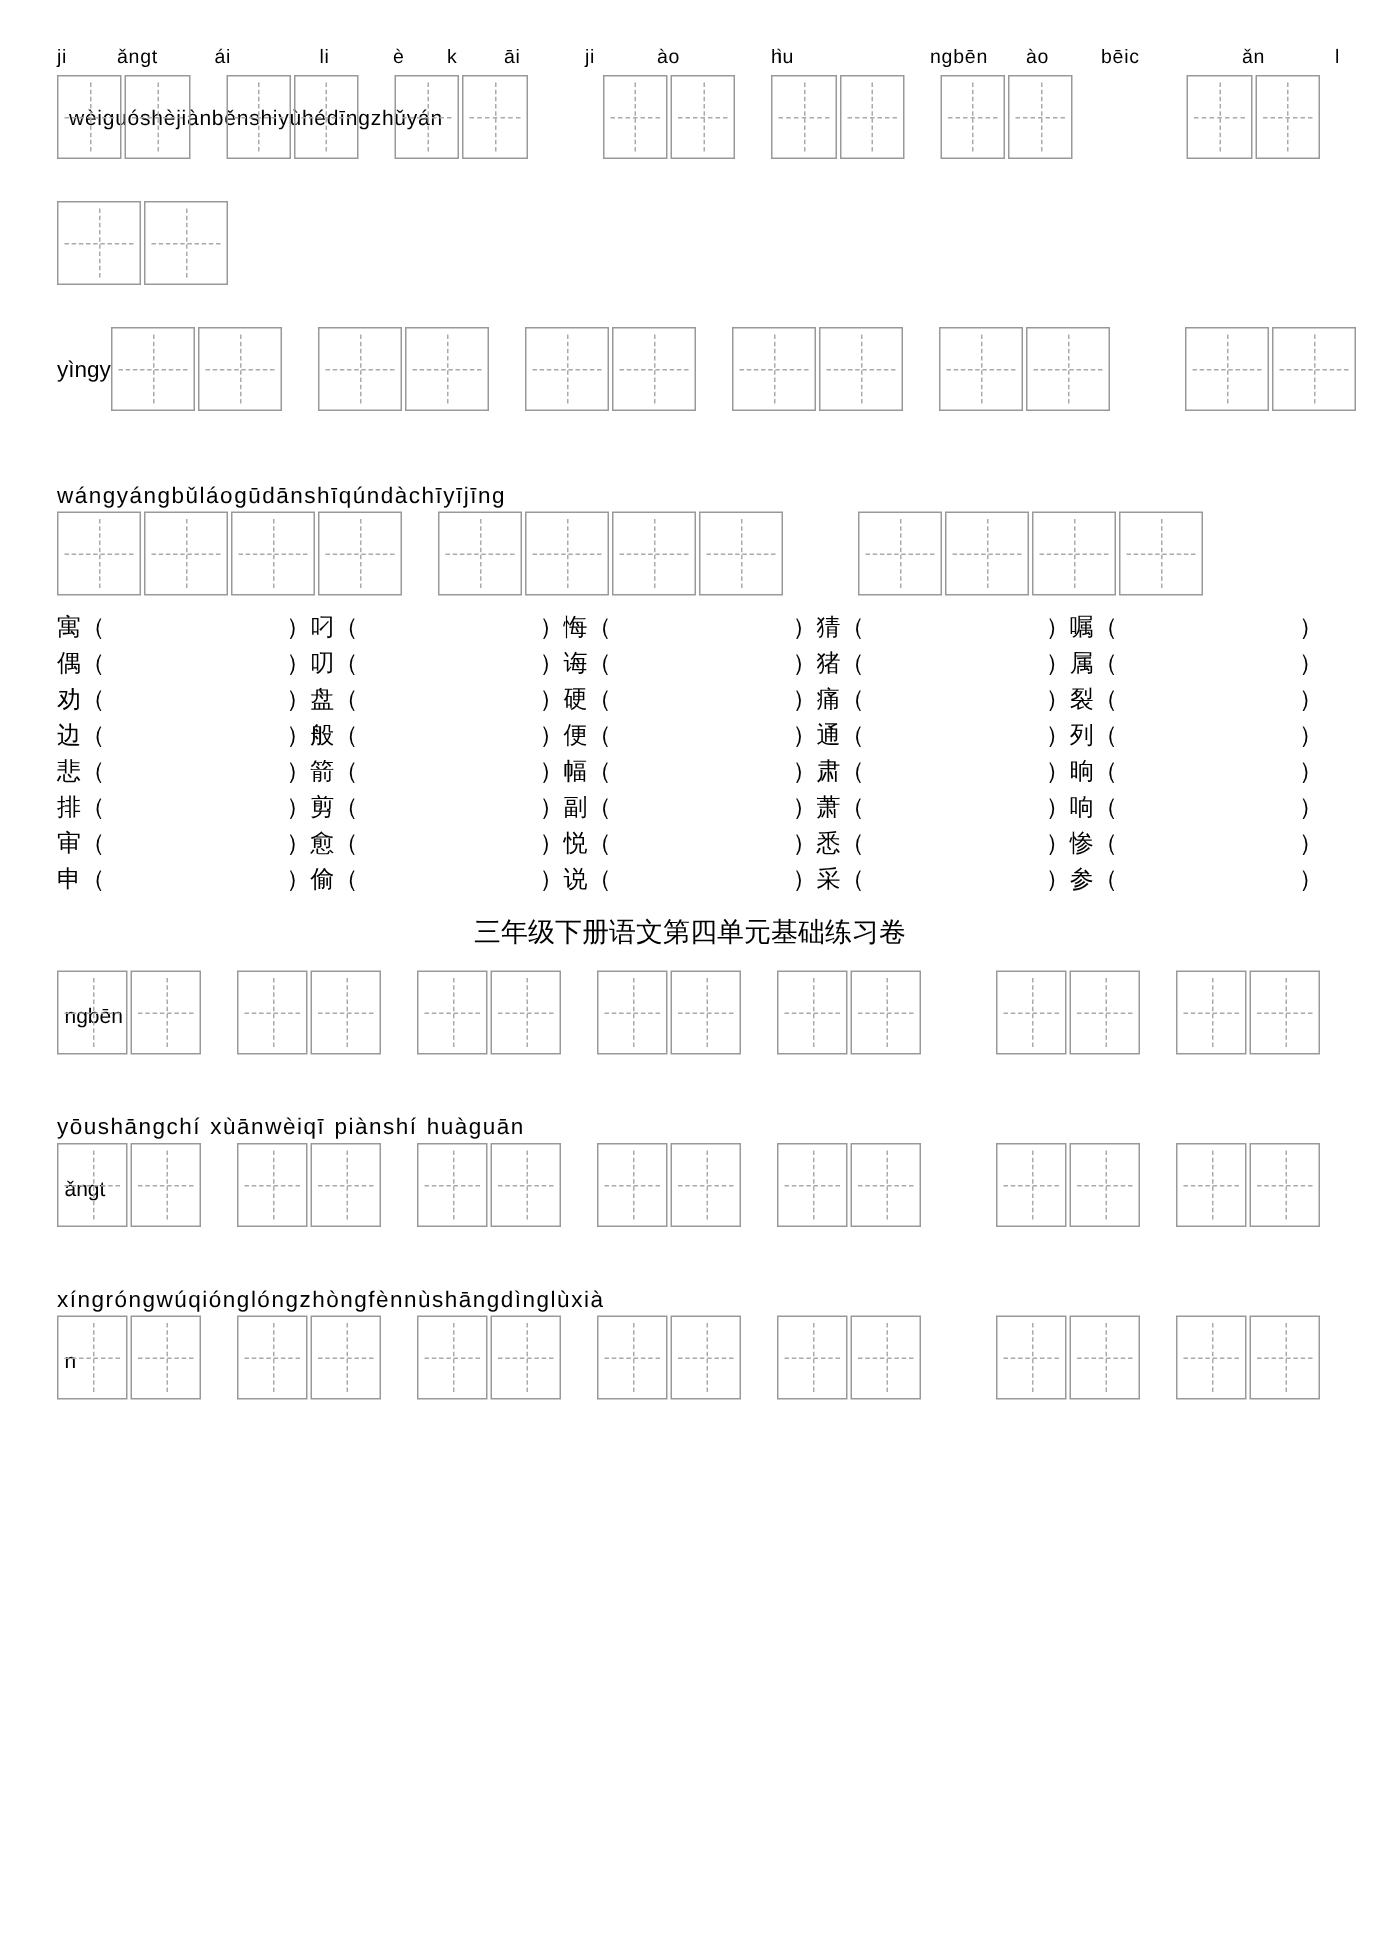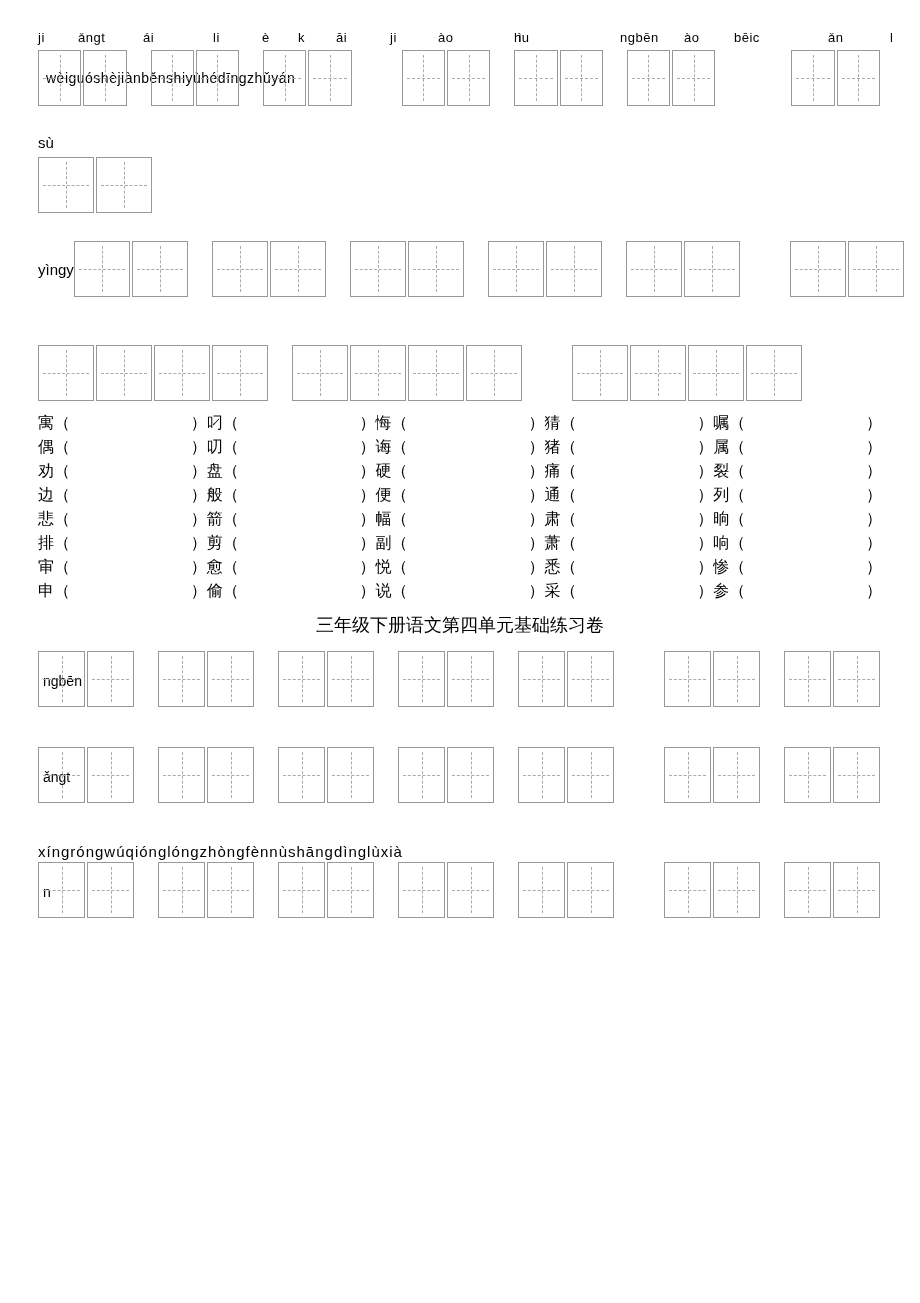--- a/index.html
+++ b/index.html
@@ -150,21 +150,20 @@
       <div class="gap-s"></div>
       <div class="wbox"></div>
       <div class="wbox"></div>
       <div class="gap-l"></div>
       <div class="wbox"></div>
       <div class="wbox"></div>
     </div>
 </div>
 
 <div class="section">
-  <div class="small-label">sù</div>
   <div class="box-row" id="brIso">
       <div class="wbox"></div>
       <div class="wbox"></div>
     </div>
 </div>
 
 <div class="section">
   <div style="display:flex;align-items:center;margin-bottom:28px">
     <div style="width:110px;font-size:15px;font-family:Arial;font-weight:500">yìngy</div>
     <div class="box-row" style="margin-bottom:0" id="br3">
@@ -186,20 +185,21 @@
         <div class="wbox"></div>
         <div class="wbox"></div>
         <div class="gap-s"></div>
       </div>
   </div>
 </div>
 
 <div style="height:20px"></div>
 
 <div class="section">
+  <div class="pinyin-line">wángyángbǔláogūdānshīqúndàchīyījīng</div>
   <div class="box-row" id="br4" style="margin-bottom:10px">
       <div class="wbox"></div>
       <div class="wbox"></div>
       <div class="wbox"></div>
       <div class="wbox"></div>
       <div class="gap-s"></div>
       <div class="wbox"></div>
       <div class="wbox"></div>
       <div class="wbox"></div>
       <div class="wbox"></div>
@@ -454,20 +454,21 @@
       <div class="wbox"></div>
       <div class="gap-s"></div>
       <div class="wbox"></div>
       <div class="wbox"></div>
     </div>
 </div>
 
 <div style="height:12px"></div>
 
 <div class="section">
+  <div class="pinyin-line">yōushāngchí xùānwèiqī piànshí huàguān</div>
   <div class="box-row" style="position:relative" id="br6">
     <div class="overlay" style="left:5px;top:22px">ǎngt</div>
   <div class="wbox"></div>
       <div class="wbox"></div>
       <div class="gap-s"></div>
       <div class="wbox"></div>
       <div class="wbox"></div>
       <div class="gap-s"></div>
       <div class="wbox"></div>
       <div class="wbox"></div>

